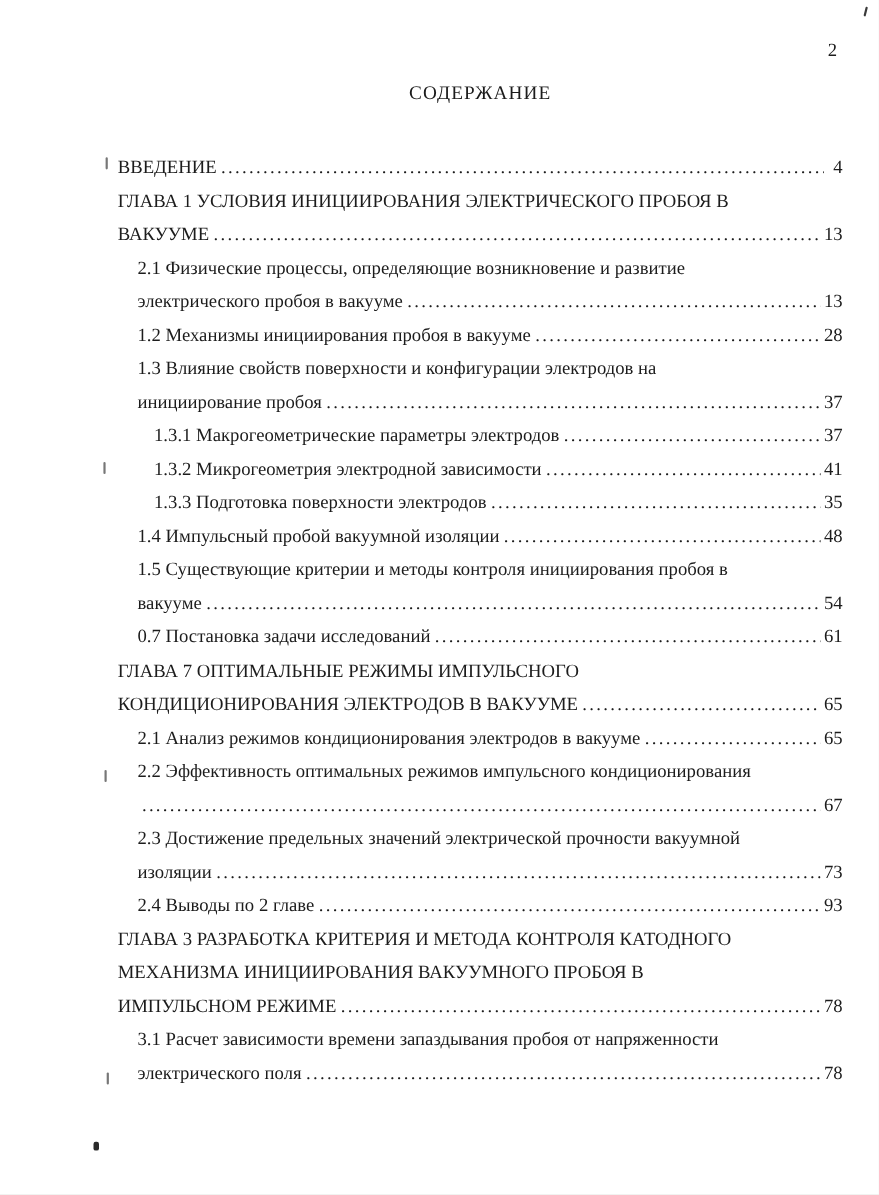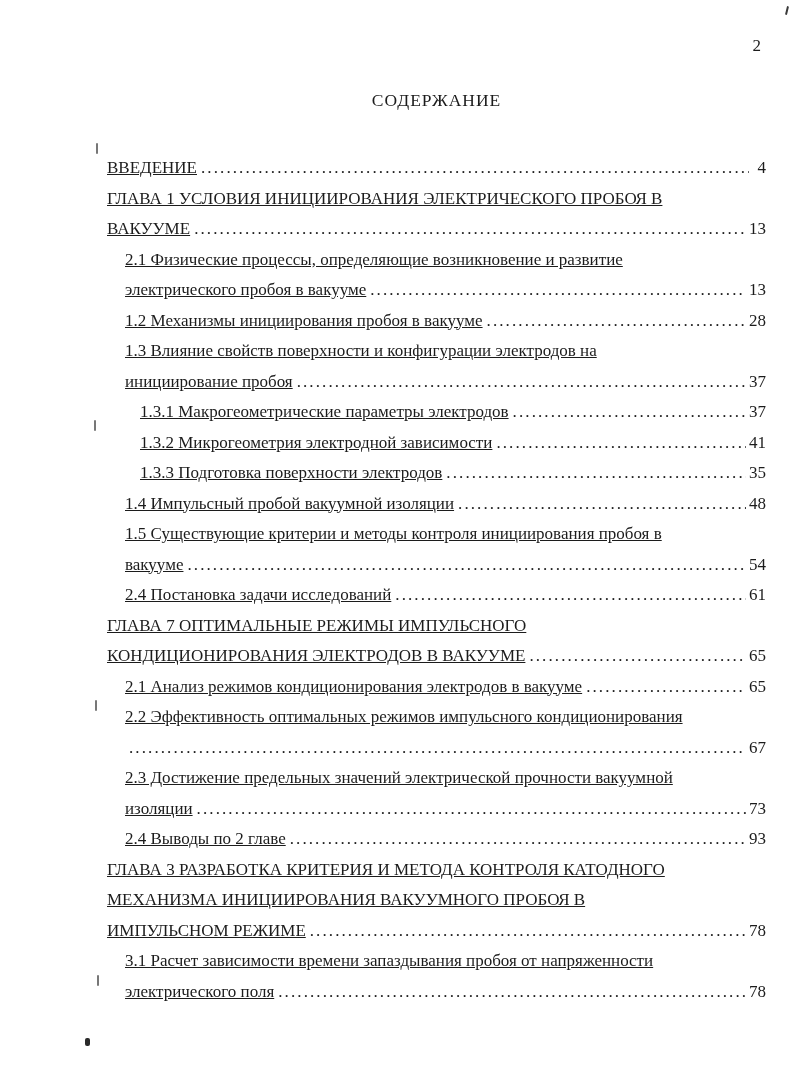--- a/index.html
+++ b/index.html
@@ -22,21 +22,21 @@
     overflow: hidden;
   }
   .pagenum {
     position: absolute;
     top: 36px;
     right: 38px;
     font-size: 17px;
     line-height: 20px;
   }
   .title {
-    margin: 16px;
+    margin: 0;
     font-size: 17.5px;
     font-weight: normal;
     letter-spacing: 1px;
     text-align: center;
     line-height: 24px;
   }
   .toc-list {
     margin-top: 41px;
   }
   .entry { }
@@ -47,21 +47,20 @@
     white-space: nowrap;
     height: 30.5px;
   }
   .line.last {
     display: flex;
     align-items: baseline;
   }
   .txt {
     flex: 0 0 auto;
     white-space: pre;
-    text-decoration: underline;
   }
   .leader {
     flex: 1 1 0;
     min-width: 10px;
     overflow: hidden;
     white-space: nowrap;
     margin: 0 3px 0 4px;
     letter-spacing: 2.1px;
   }
   .leader::before {
@@ -188,21 +187,21 @@
       <div class="entry level1">
         <div class="line"><span class="txt">1.5 Существующие критерии и методы контроля инициирования пробоя в</span></div>
         <div class="line last">
           <span class="txt">вакууме</span>
           <span class="leader"></span>
           <span class="pg">54</span>
         </div>
       </div>
       <div class="entry level1">
         <div class="line last">
-          <span class="txt">2.4 Постановка задачи исследований</span>
+          <span class="txt">0.7 Постановка задачи исследований</span>
           <span class="leader"></span>
           <span class="pg">61</span>
         </div>
       </div>
       <div class="entry level0">
         <div class="line"><span class="txt">ГЛАВА 7 ОПТИМАЛЬНЫЕ РЕЖИМЫ ИМПУЛЬСНОГО</span></div>
         <div class="line last">
           <span class="txt">КОНДИЦИОНИРОВАНИЯ ЭЛЕКТРОДОВ В ВАКУУМЕ</span>
           <span class="leader"></span>
           <span class="pg">65</span>

